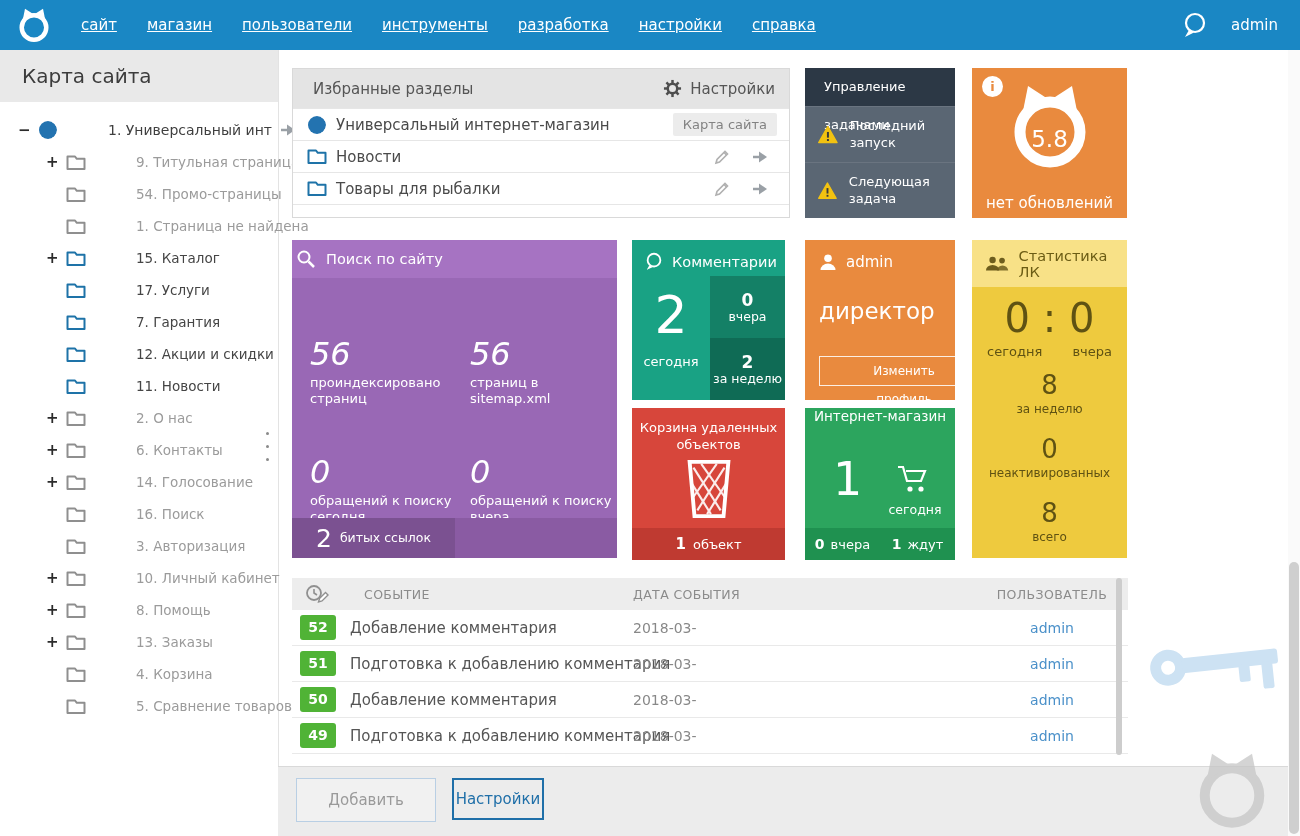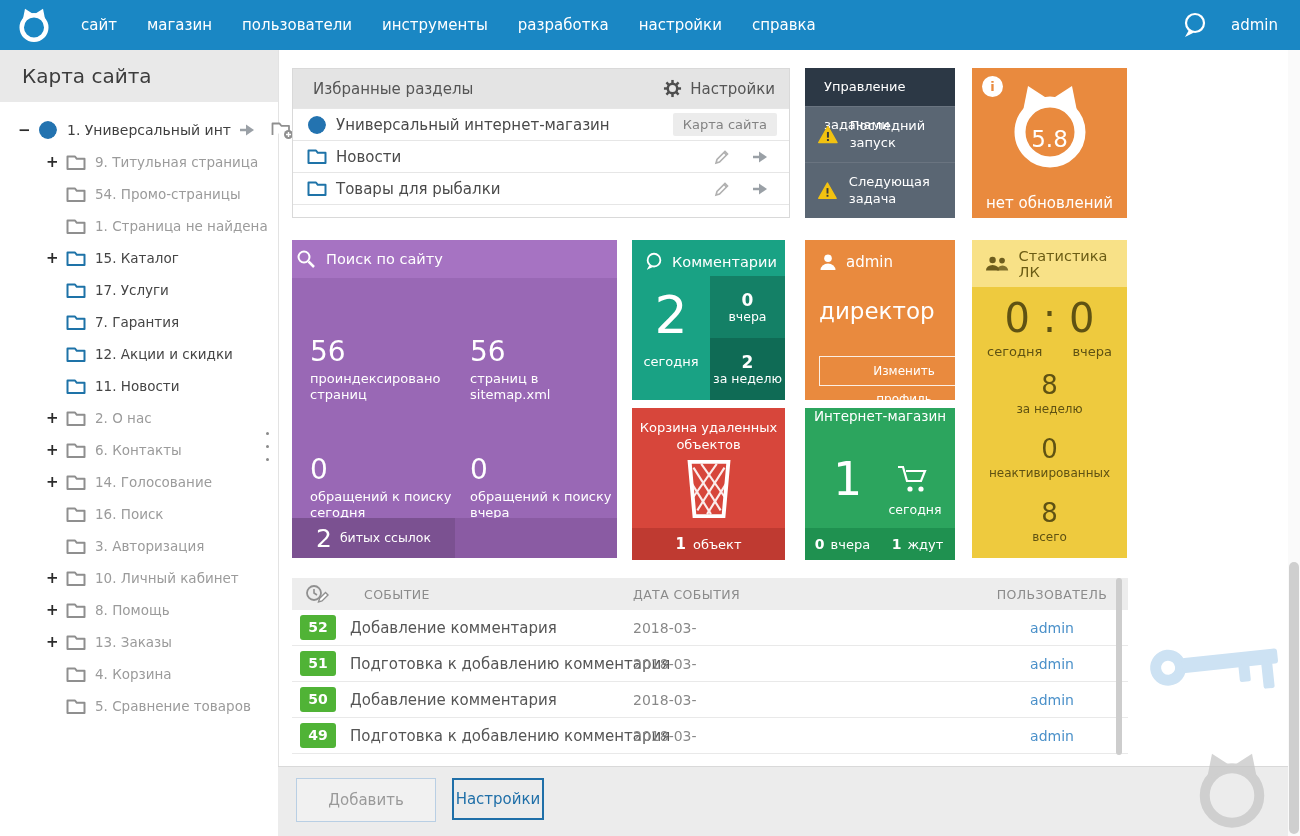--- a/index.html
+++ b/index.html
@@ -3,33 +3,33 @@
 <meta charset="utf-8">
 <style>
   html,body{margin:0;padding:0;background:#fff;}
   #app{position:relative;width:1300px;height:836px;overflow:hidden;background:#fff;
        font-family:"DejaVu Sans","Liberation Sans",sans-serif;color:#444;}
 
   
   #topbar{position:absolute;left:0;top:0;width:1300px;height:50px;background:#1a87c4;}
   #logo{position:absolute;left:16px;top:7px;width:36px;height:36px;cursor:pointer;}
   #nav{position:absolute;left:66px;top:0;height:50px;display:flex;}
-  .nav-item{line-height:50px;padding:0 15px;color:#fff;font-size:15px;cursor:pointer;white-space:nowrap;}
+  .nav-item{line-height:50px;padding:0 15px;color:#fff;font-size:15px;cursor:pointer;white-space:nowrap;text-decoration:underline;}
   #chat-ico{position:absolute;right:92px;top:12px;width:27px;height:26px;cursor:pointer;}
   #tb-user{position:absolute;right:22px;top:0;line-height:50px;color:#fff;font-size:15px;cursor:pointer;}
 
   
   #sidebar{position:absolute;left:0;top:50px;width:278px;height:786px;background:#fff;border-right:1px solid #e3e3e3;}
   #sb-head{height:52px;background:#e9e9e9;line-height:52px;padding-left:22px;font-size:20px;color:#3c3c3c;}
   #tree{margin-top:12px;}
   .tree-row{display:flex;align-items:center;height:32px;padding-left:46px;font-size:13.5px;cursor:pointer;}
   .tree-row.root{padding-left:18px;}
   .tree-row .expander{width:20px;font-size:15px;font-weight:bold;color:#2b2b2b;flex:0 0 20px;}
   .tree-row svg{margin-right:9px;flex:0 0 auto;}
-  .tree-label{color:#454545;white-space:nowrap;}
+  .tree-label{color:#454545;white-space:nowrap;margin-left:41px;}
   .tree-row.dim .tree-label{color:#9b9b9b;}
   .tree-row.root .tree-label{color:#3f3f3f;font-size:14px;}
   .root-icons{display:flex;align-items:center;gap:7px;margin-left:8px;}
   #sb-grip{position:absolute;left:262px;top:372px;width:10px;height:48px;cursor:col-resize;}
   #sb-grip i{display:block;width:3px;height:3px;border-radius:50%;background:#8a8a8a;margin:10px auto 0;}
 
   
   .w{position:absolute;overflow:hidden;}
 
   
@@ -54,21 +54,21 @@
   #ver-info{position:absolute;left:10px;top:8px;width:21px;height:21px;border-radius:50%;background:#fff;color:#e98a3e;
             font-weight:bold;font-size:13px;text-align:center;line-height:21px;cursor:pointer;}
   #ver-cat{position:absolute;left:34px;top:14px;width:88px;height:88px;}
   #ver-num{position:absolute;left:0;top:58px;width:155px;text-align:center;font-size:23px;}
   #ver-status{position:absolute;left:0;top:118px;width:155px;text-align:center;font-size:15px;margin-top:8px;}
 
   
   #srch{left:292px;top:240px;width:325px;height:318px;background:#9968b5;color:#fff;}
   #srch-head{height:38px;background:#a673c2;display:flex;align-items:center;gap:10px;padding-left:4px;font-size:14.5px;}
   .srch-cell{position:absolute;width:150px;}
-  .srch-cell .n{font-size:28px;line-height:1;}
+  .srch-cell .n{font-size:32px;line-height:1;font-style:italic;}
   .srch-cell .l{font-size:13px;line-height:1.25;margin-top:5px;}
   #srch-foot{position:absolute;left:0;bottom:0;width:325px;height:40px;}
   #srch-foot .fl{position:absolute;left:0;top:0;width:163px;height:40px;background:#7b5191;display:flex;align-items:center;justify-content:center;gap:8px;cursor:pointer;}
   #srch-foot .fr{position:absolute;left:163px;top:0;width:162px;height:40px;background:#8a5ba3;}
   #srch-foot .n{font-size:25px;}
   #srch-foot .l{font-size:12.5px;line-height:1.15;}
 
   
   #cmnt{left:632px;top:240px;width:153px;height:160px;background:#19a284;color:#fff;}
   #cmnt-head{display:flex;align-items:center;gap:8px;padding:12px 0 0 12px;font-size:14.5px;}

